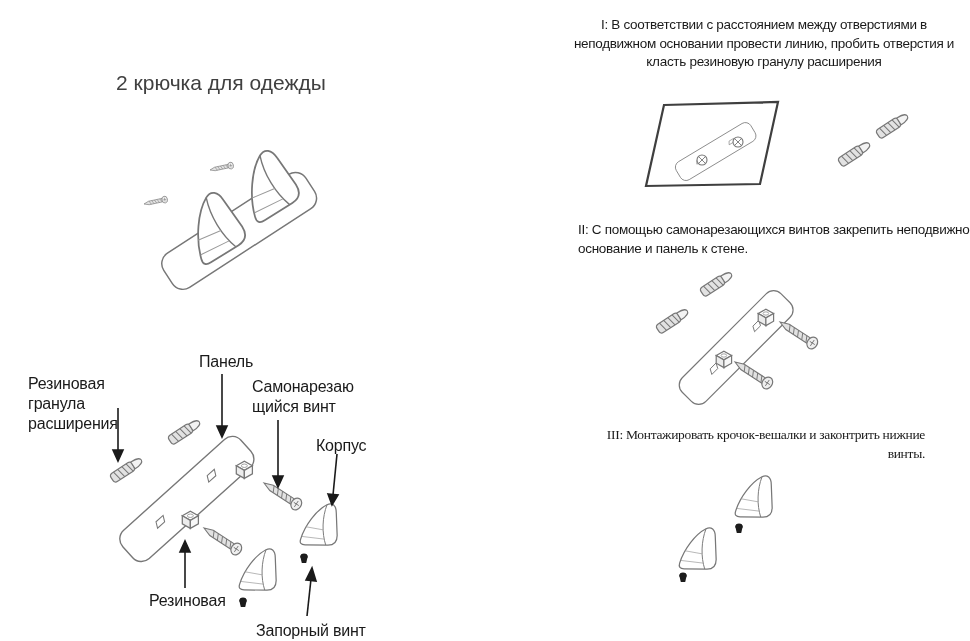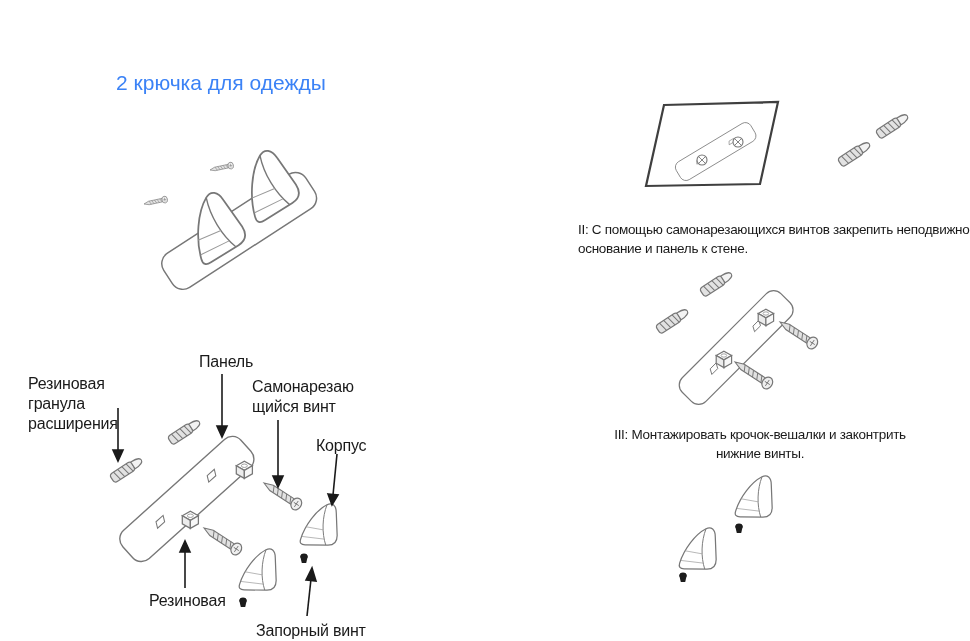--- a/index.html
+++ b/index.html
@@ -6,28 +6,28 @@
   .page{
     position:relative;width:970px;height:641px;background:#ffffff;
     font-family:"Liberation Sans",sans-serif;color:#1f1f1f;overflow:hidden;
   }
   .header-bar{
     position:absolute;left:0;top:0;width:508px;height:44px;
     background:#d9d9d9;border-bottom:1px solid #c3c3c3;
     display:flex;align-items:center;justify-content:center;
   }
   .title{font-size:24px;color:#1b1b1b;}
-  .subtitle{position:absolute;left:116px;top:71px;font-size:21px;color:#3b82f6;}
+  .subtitle{position:absolute;left:116px;top:71px;font-size:21px;color:#404040;}
   .lbl{position:absolute;font-size:16px;line-height:1.25;letter-spacing:-0.2px;color:#1a1a1a;}
   .lbl.wrap120{width:120px;}
   .lbl.breakall{width:112px;word-break:break-all;}
   .step-text{position:absolute;font-size:13.5px;line-height:1.38;letter-spacing:-0.3px;color:#1a1a1a;margin:0;}
   .step-1{left:563px;top:16px;width:402px;text-align:center;}
   .step-2{left:578px;top:221px;width:400px;text-align:left;}
-  .step-3{left:595px;top:426px;width:330px;text-align:center;}
+  .step-3{left:595px;top:426px;width:330px;text-align:right;font-family:Liberation Serif, serif;}
   svg{position:absolute;overflow:visible;}
   .defs-holder{width:0;height:0;position:absolute;}
 </style>
 </head>
 <body>
 
 <div class="page">
 
   <svg class="defs-holder" aria-hidden="true">
     <defs>
@@ -132,20 +132,21 @@
     </g>
   </svg>
 
   <div class="lbl" style="left:199px;top:352px">Панель</div>
   <div class="lbl breakall" style="left:252px;top:377px">Самонарезающийся винт</div>
   <div class="lbl wrap120" style="left:28px;top:374px">Резиновая гранула расширения</div>
   <div class="lbl" style="left:316px;top:436px">Корпус</div>
   <div class="lbl" style="left:149px;top:591px">Резиновая</div>
   <div class="lbl" style="left:256px;top:621px">Запорный винт</div>
 
+  <p class="step-text step-1">I: В соответствии с расстоянием между отверстиями в неподвижном основании провести линию, пробить отверстия и класть резиновую гранулу расширения</p>
   <p class="step-text step-2">II: С помощью самонарезающихся винтов закрепить неподвижное основание и панель к стене.</p>
   <p class="step-text step-3">III: Монтажировать крочок-вешалки и законтрить нижние винты.</p>
 
   <svg style="left:628px;top:86px" width="340" height="125" viewBox="0 0 340 125">
     <polygon points="36,19 150,16 132,98 18,100" fill="#fff" stroke="#3f3f3f" stroke-width="2.2"></polygon>
     <g transform="translate(45,79) rotate(-31)">
         <use href="#panel" transform="scale(0.58)"></use>
       </g>
     <g stroke="#777" fill="#fff" stroke-width="1.1">
       <circle cx="74" cy="74" r="5"></circle>

